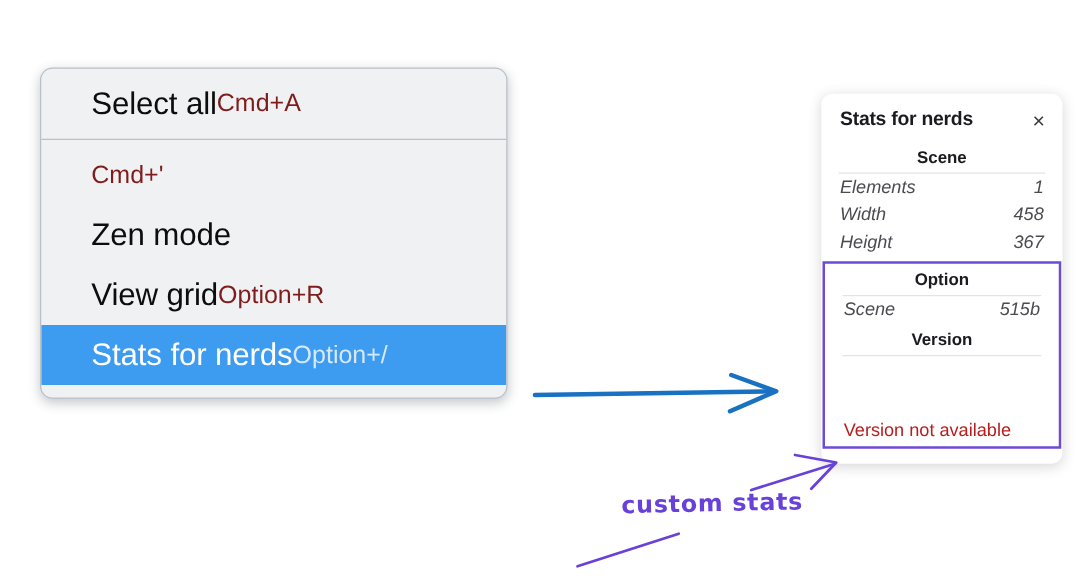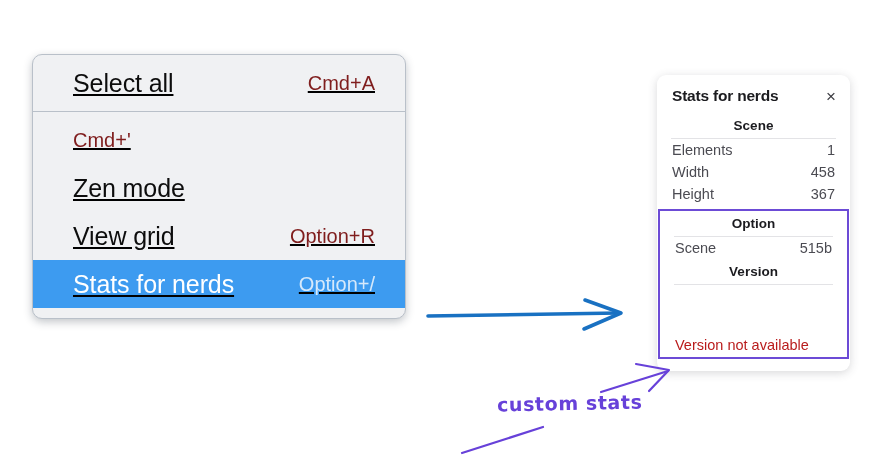--- a/index.html
+++ b/index.html
@@ -33,43 +33,42 @@
   }
   .menu-group { }
   .menu-sep {
     height: 1px;
     background: #b9c0c9;
     margin: 4px 0 4px 0;
   }
   .menu-item {
     display: flex;
     align-items: center;
-    justify-content: space-between;
+    justify-content: flex-start;
     padding: 0 30px 0 40px;
     height: 48px;
     box-sizing: border-box;
     cursor: default;
-    text-decoration: underline;
   }
   .menu-item .mi-label {
     font-size: 25px;
     color: #0d0d0d;
     letter-spacing: -0.1px;
     white-space: nowrap;
   }
   .menu-item .mi-shortcut {
     font-size: 20px;
     color: #7f1d1d;
     white-space: nowrap;
   }
   .menu-item.selected {
     background: #3d9bf0;
   }
   .menu-item.selected .mi-label { color: #ffffff; }
-  .menu-item.selected .mi-shortcut { color: #d6e9fb; margin-left: 15px; }
+  .menu-item.selected .mi-shortcut { color: #d6e9fb; }
 
   
   #stats-panel {
     position: absolute;
     left: 657px;
     top: 75px;
     width: 193px;
     background: #ffffff;
     border-radius: 9px;
     box-shadow: 0 2px 10px rgba(60,60,70,0.20);
@@ -107,20 +106,21 @@
     background: #e3e3e6;
     margin: 0 14px;
   }
   .sp-row {
     display: flex;
     justify-content: space-between;
     align-items: baseline;
     padding: 3px 15px 3px 15px;
     font-size: 14.5px;
     color: #4b4b52;
+    font-style: italic;
   }
   .sp-row .sp-key { }
   .sp-row .sp-val { }
   .sp-fullrow {
     padding: 4px 15px 2px 15px;
     font-size: 14.5px;
     color: #b91c1c;
     margin-top: 48px;
   }
   

